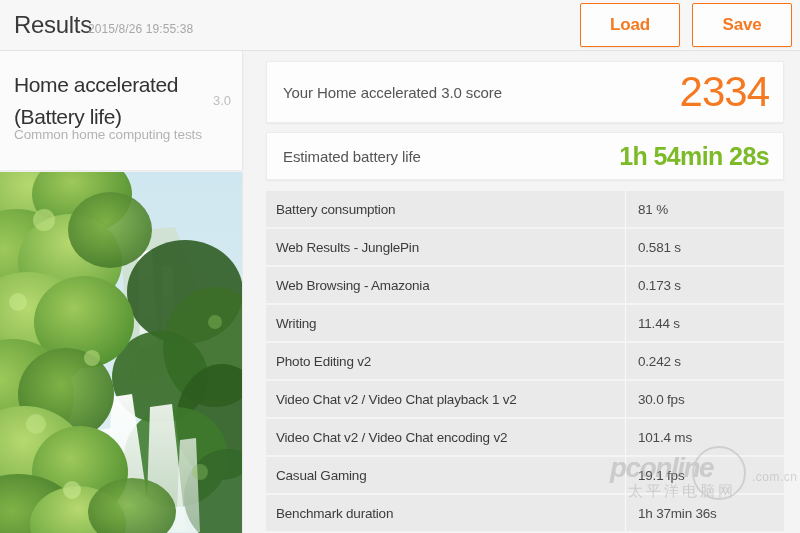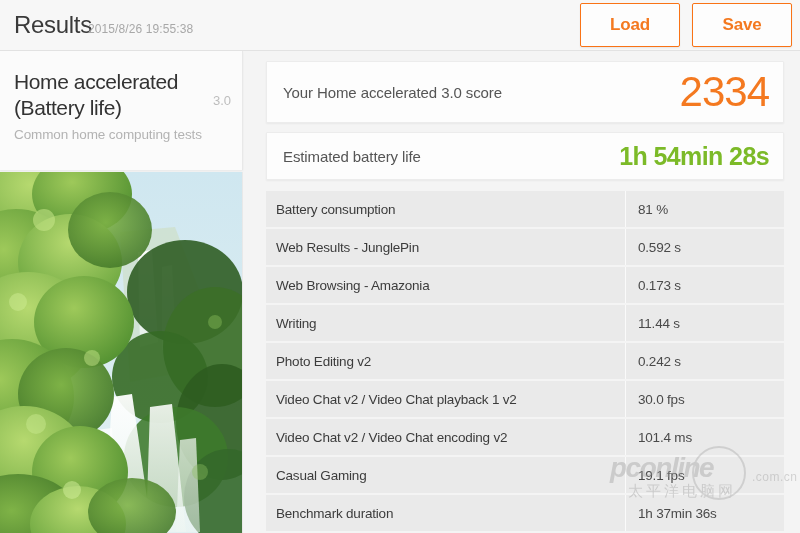--- a/index.html
+++ b/index.html
@@ -60,21 +60,21 @@
   .side-card {
     position: relative;
     width: 243px; height: 119px;
     background: #fbfbfb;
     border-right: 1px solid #e8e8e8;
     box-shadow: 0 1px 2px rgba(0,0,0,0.05);
   }
   .side-title {
     position: absolute; left: 14px; top: 18px;
     width: 195px;
-    font-size: 21px; line-height: 26px;
+    font-size: 21px; line-height: 32px;
     color: #333; font-weight: 400;
     letter-spacing: -0.4px;
   }
   .side-version {
     position: absolute; right: 11px; top: 42px;
     font-size: 13px; color: #bdbdbd;
   }
   .side-sub {
     position: absolute; left: 14px; top: 76px;
     font-size: 13.5px; color: #b3b3b3;
@@ -286,21 +286,21 @@
 
     <div class="table" id="results-table">
         <div class="trow">
           <div class="tlabel">Battery consumption</div>
           <div class="tsep"></div>
           <div class="tvalue">81 %</div>
         </div>
         <div class="trow">
           <div class="tlabel">Web Results - JunglePin</div>
           <div class="tsep"></div>
-          <div class="tvalue">0.592 s</div>
+          <div class="tvalue">0.581 s</div>
         </div>
         <div class="trow">
           <div class="tlabel">Web Browsing - Amazonia</div>
           <div class="tsep"></div>
           <div class="tvalue">0.173 s</div>
         </div>
         <div class="trow">
           <div class="tlabel">Writing</div>
           <div class="tsep"></div>
           <div class="tvalue">11.44 s</div>

